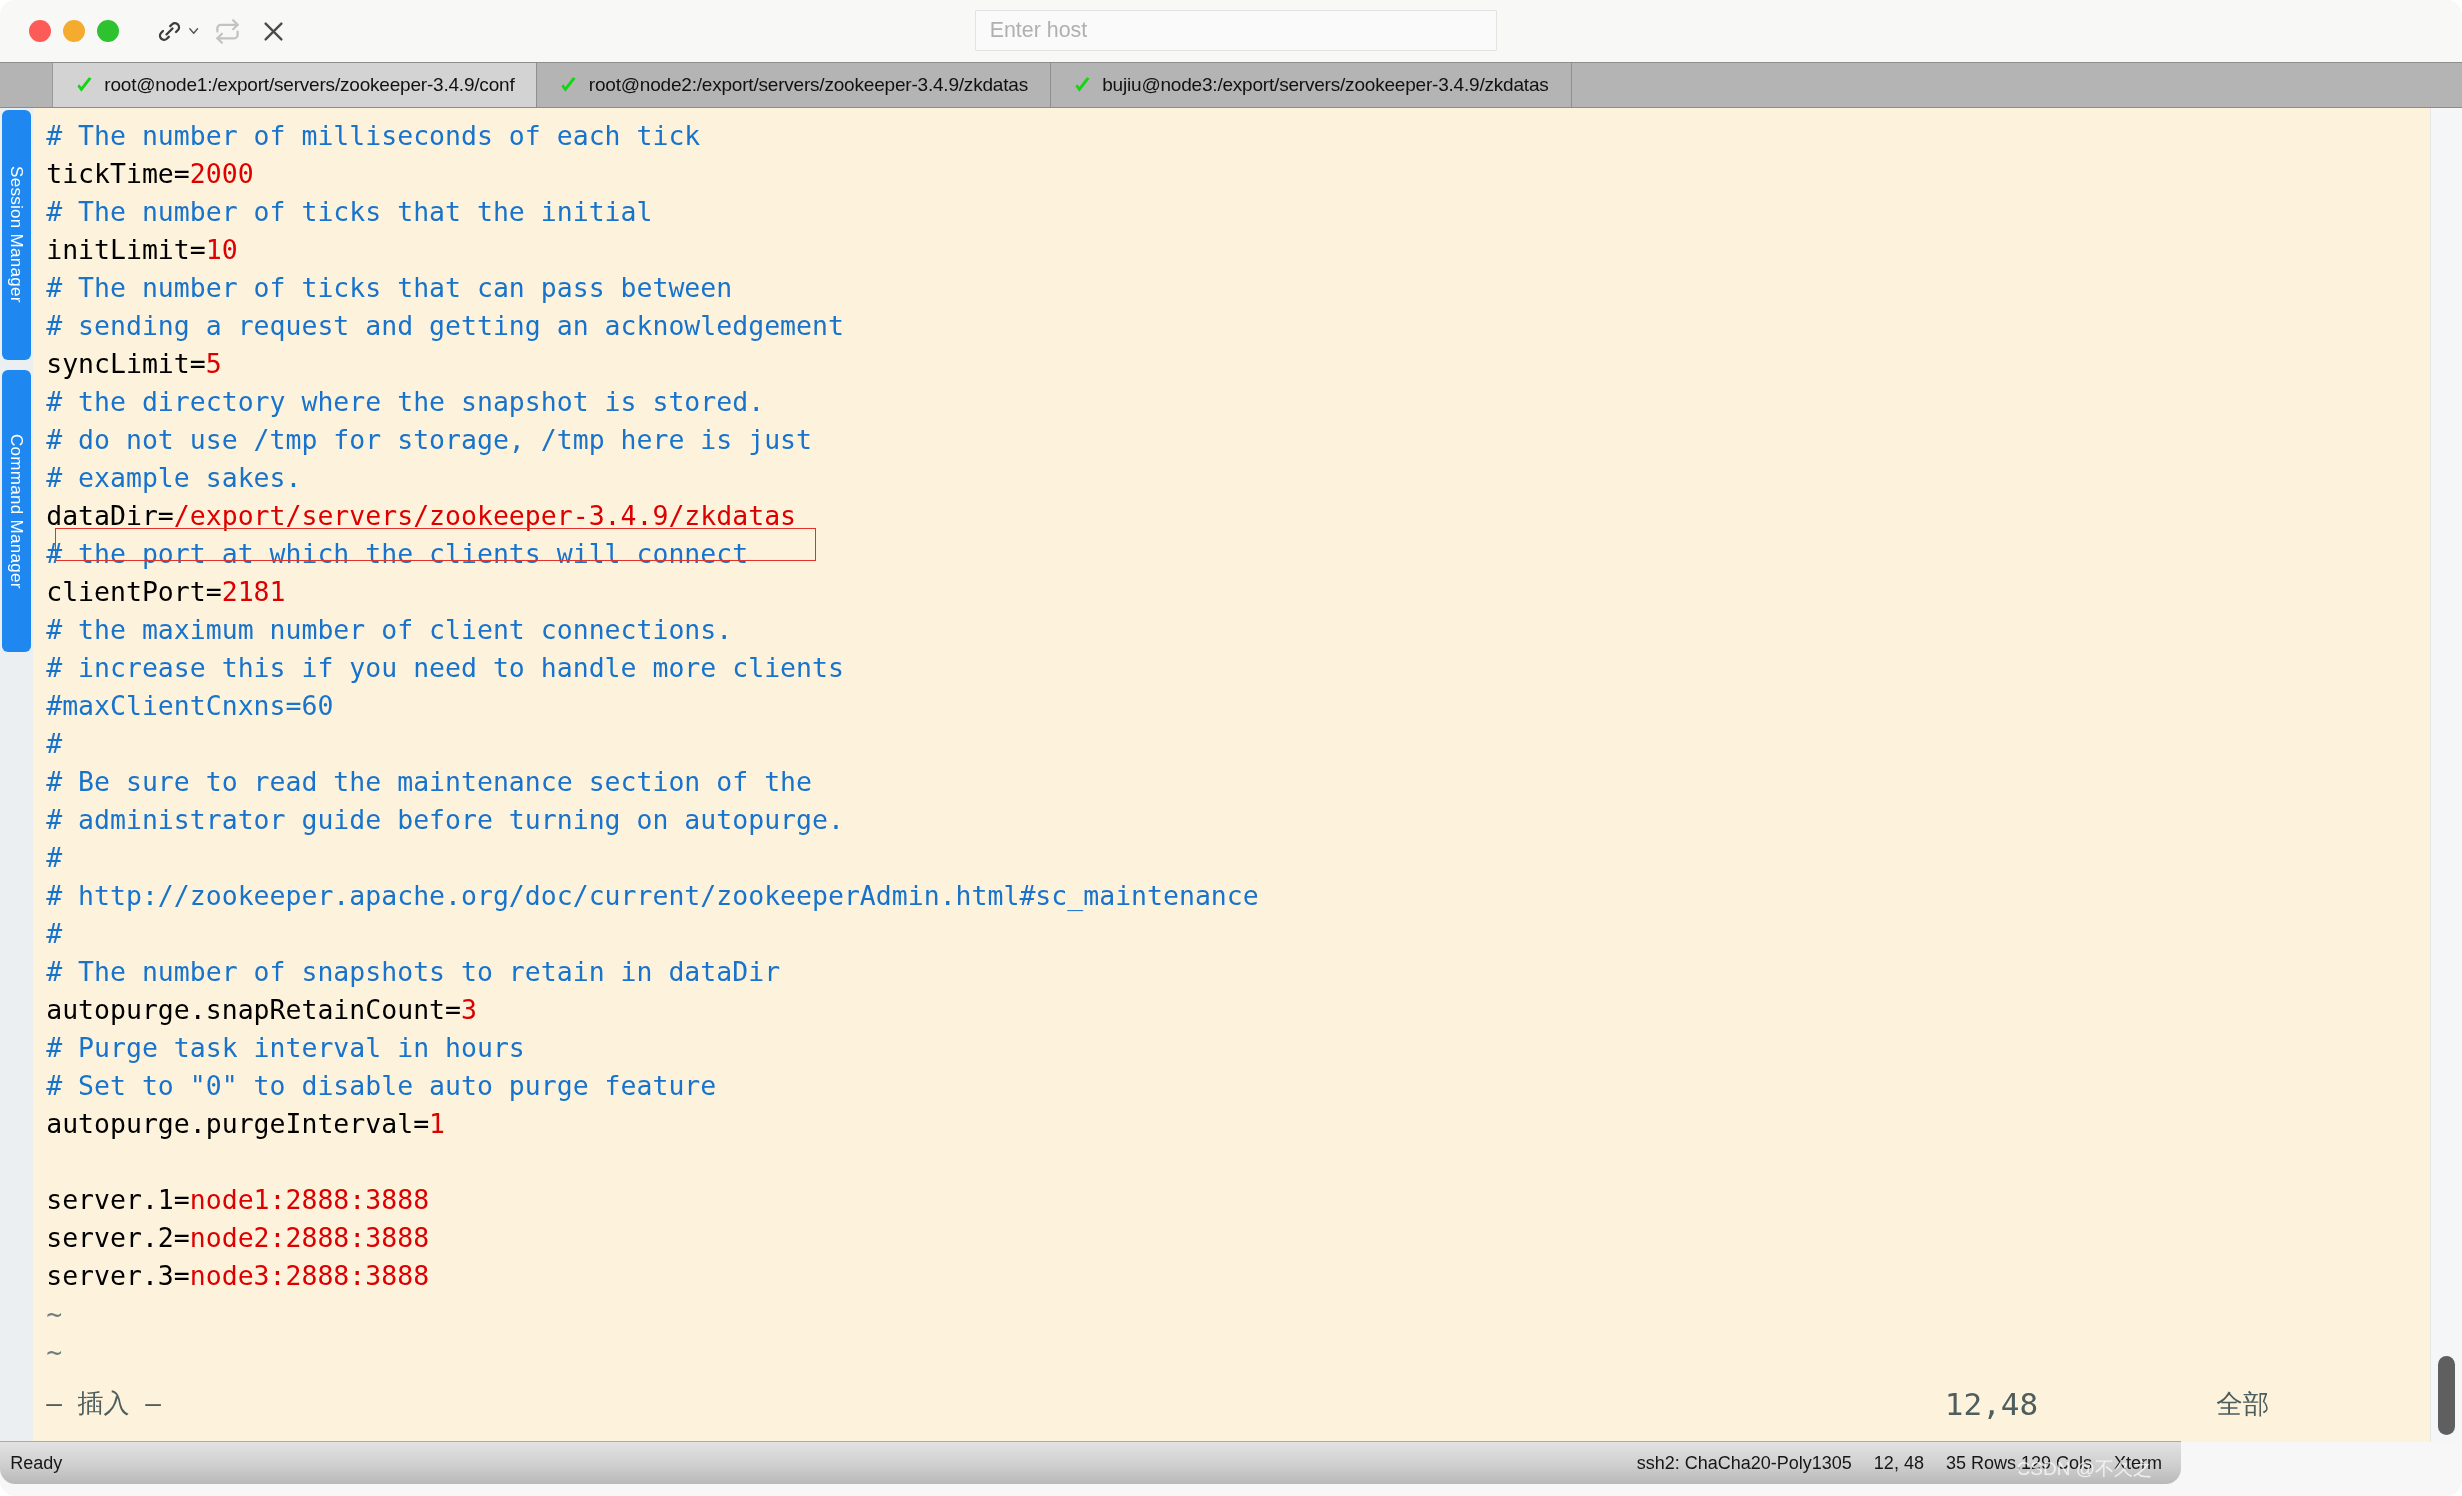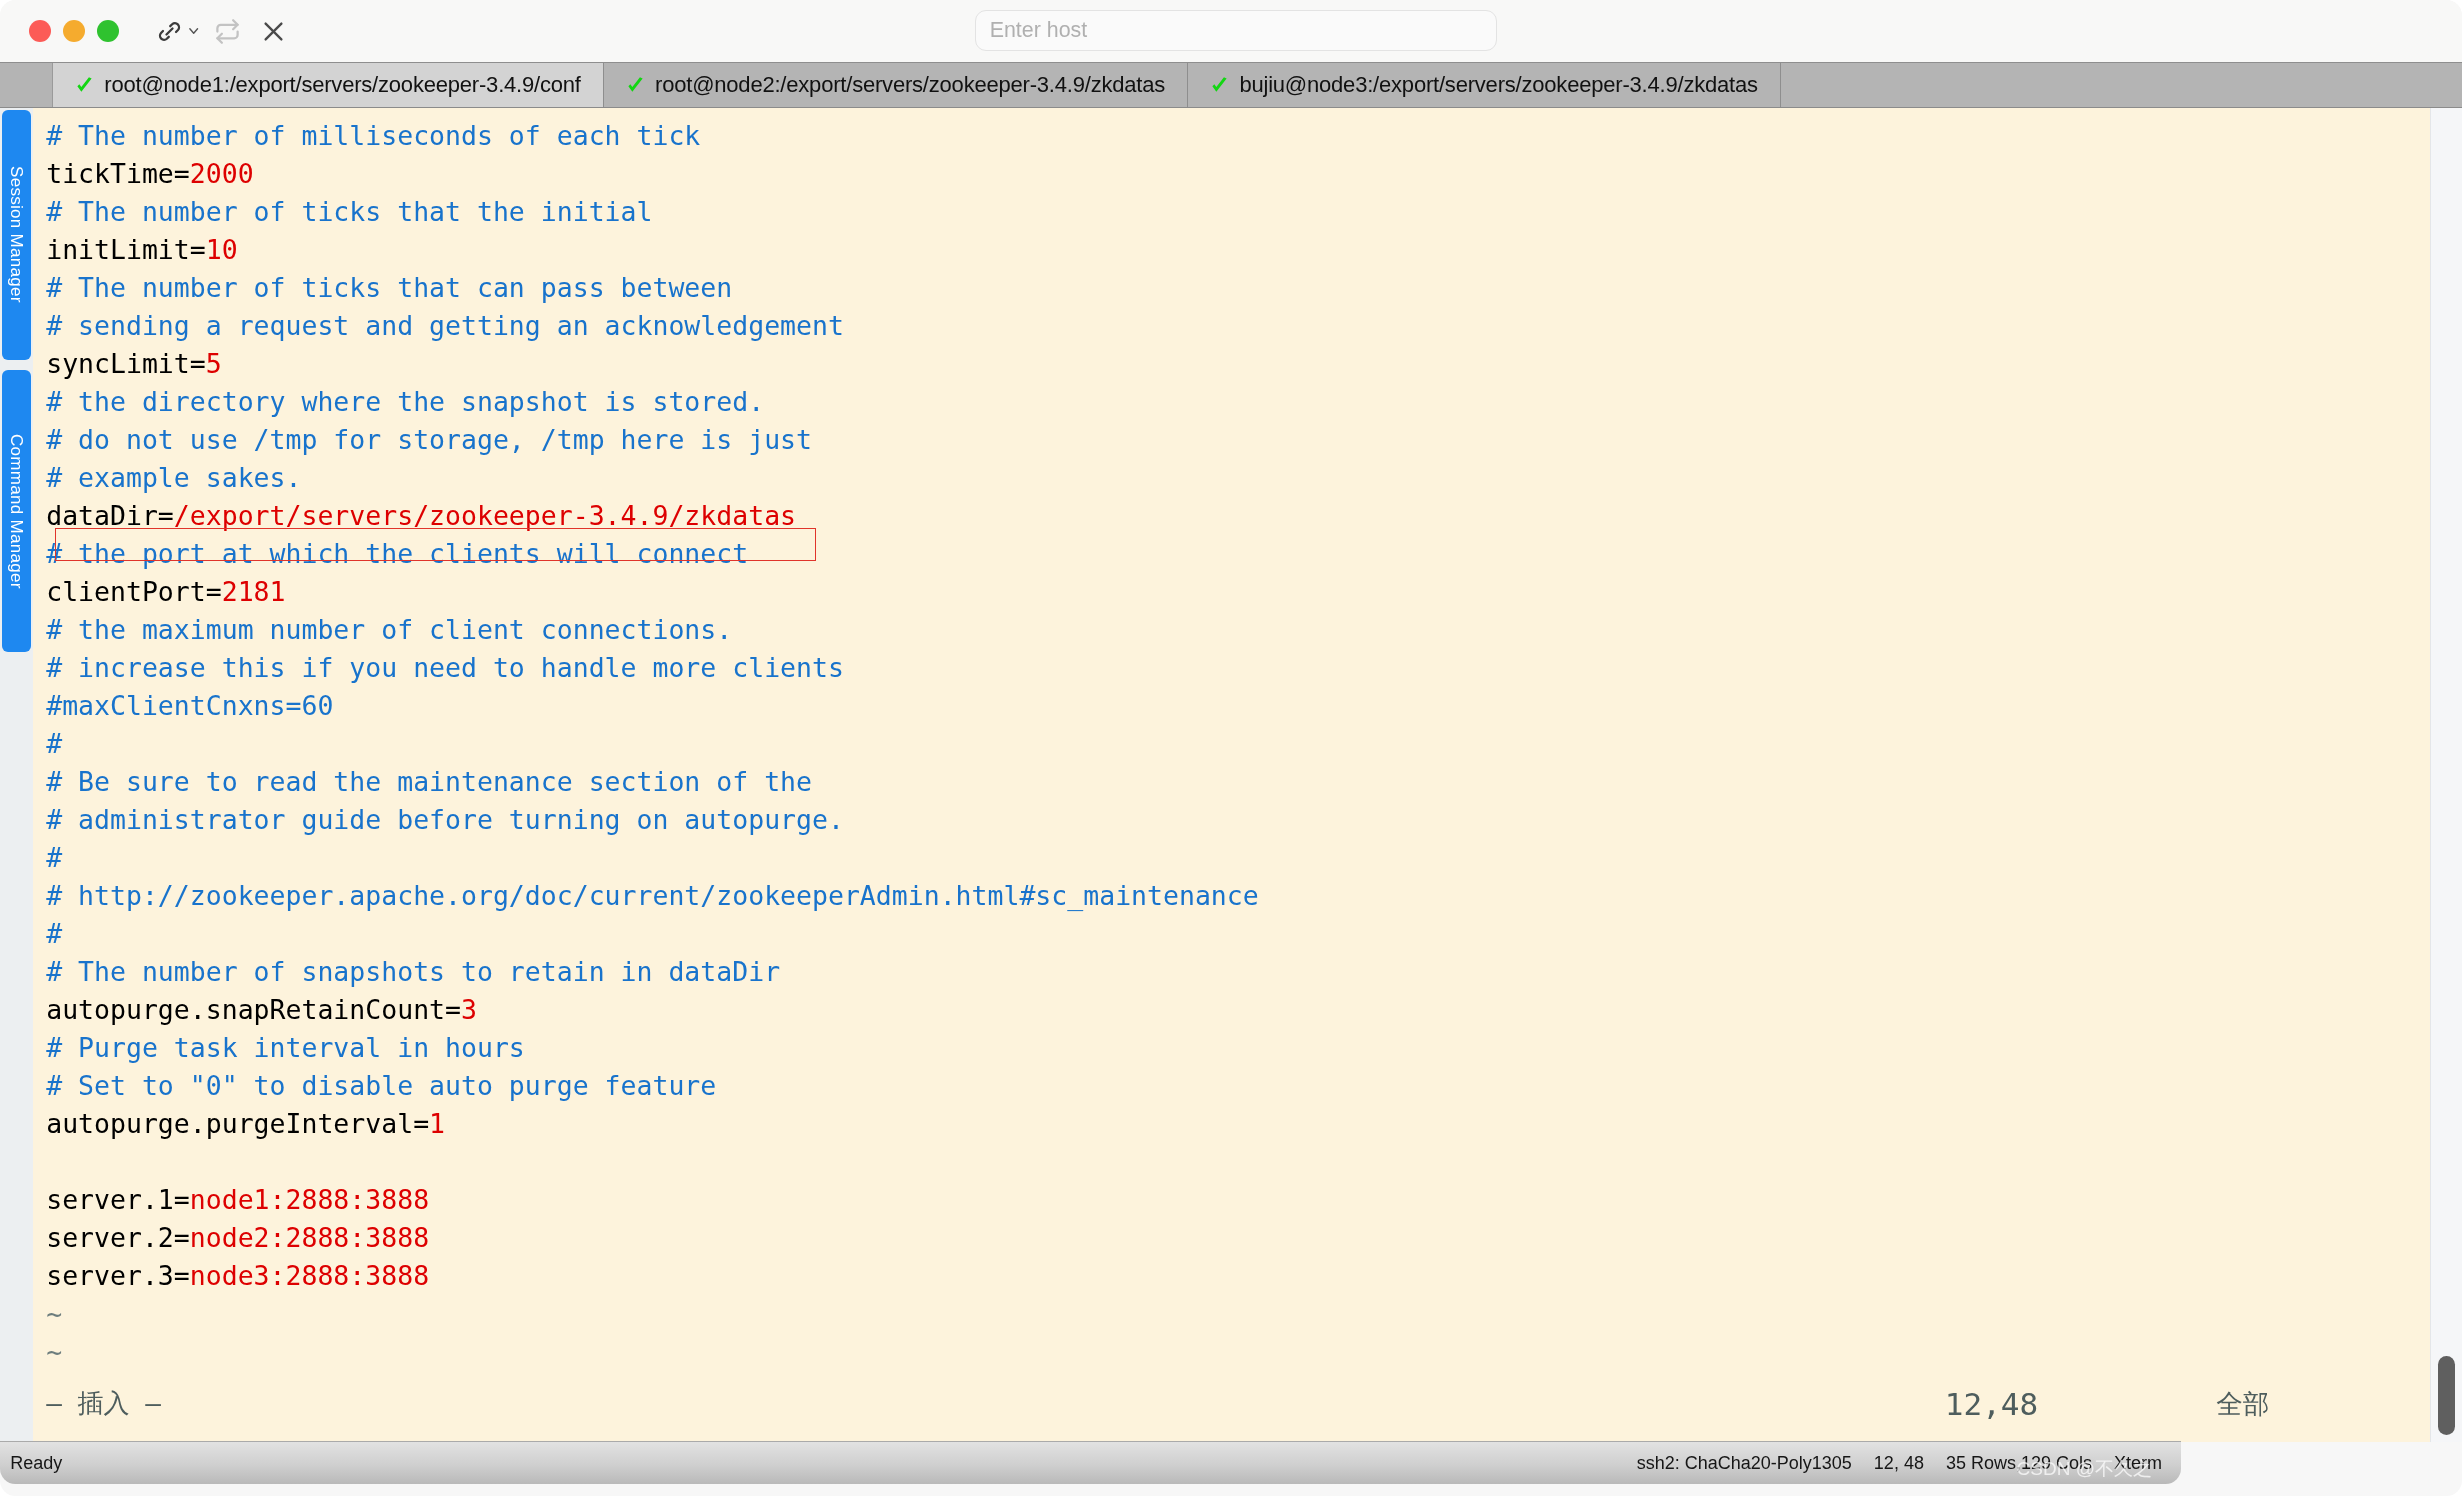--- a/index.html
+++ b/index.html
@@ -40,21 +40,21 @@
   .tool-btn svg { display: block; }
   .chevron-mini { margin-left: 1.7px; }
 
   .hostwrap {
     position: absolute; left: 975px; top: 10.3px;
     width: 522px; height: 41px;
   }
   .hostinput {
     width: 100%; height: 100%;
     border: 0.9px solid #e3e3e3;
-    border-radius: 11px;
+    border-radius: 1px;
     background: #fafafa;
     font-family: "Liberation Sans", sans-serif;
     font-size: 21.4px;
     color: #14532d;
     padding: 0 13.7px;
     outline: none;
   }
   .hostinput::placeholder { color: #b0b0b0; }
 
   
@@ -71,21 +71,21 @@
     display: flex; align-items: center; gap: 10.3px;
     padding: 0 22px;
     background: #b4b4b4;
     border-right: 0.9px solid #8e8e8e;
     cursor: pointer;
     white-space: nowrap;
   }
   .tab.active { background: #d3d3d3; }
   .tab-label {
     font-family: "Liberation Sans", sans-serif;
-    font-size: 22px;
+    font-size: 19px;
     color: #111;
     letter-spacing: -0.2px;
   }
   .check { width: 19px; height: 19px; flex: none; }
   .tabstrip-rest { flex: 1; background: #b4b4b4; }
 
   
   .dock {
     position: absolute; left: 0; top: 108px;
     width: 32.5px; height: 1334px;

